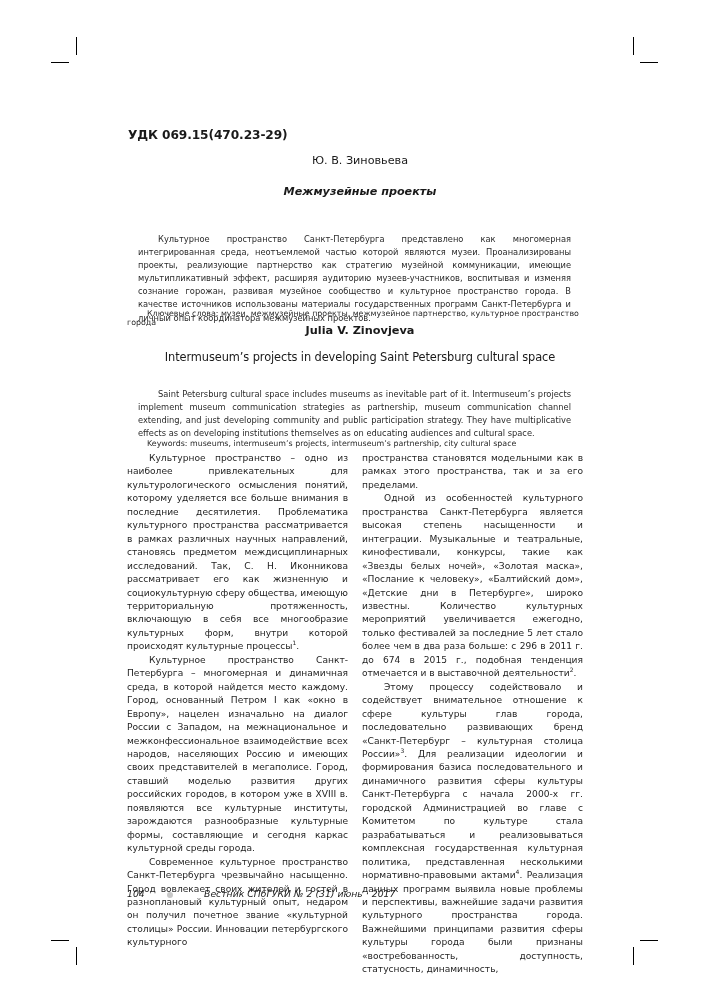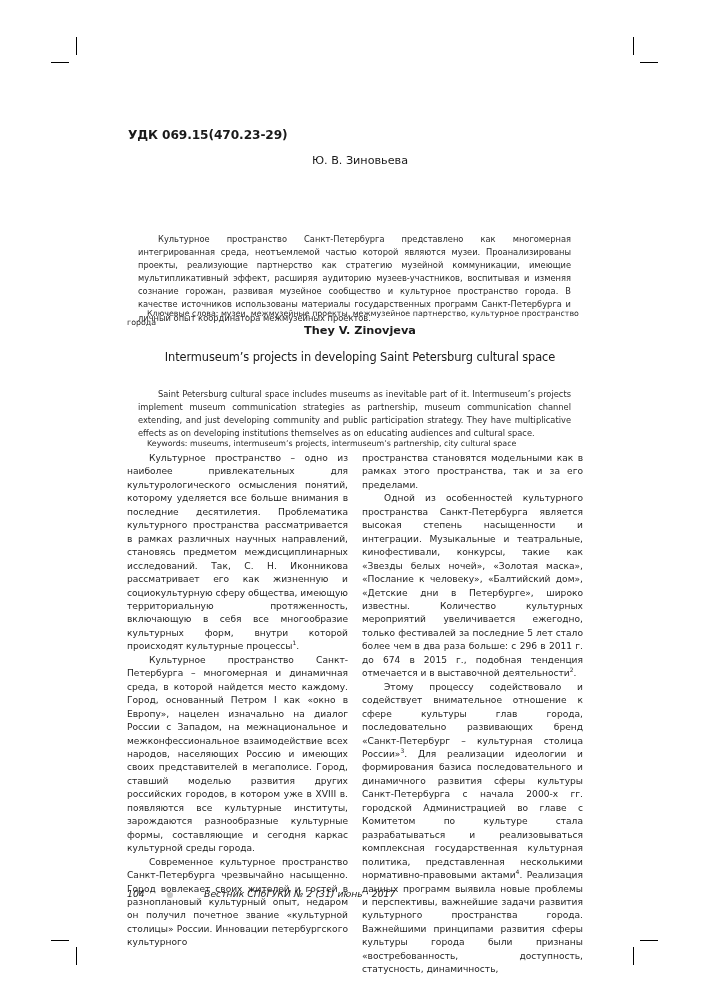--- a/index.html
+++ b/index.html
@@ -42,28 +42,29 @@
 <div class="crop v" style="left:633px; top:37px;"></div>
 <div class="crop h" style="left:640px; top:62px;"></div>
 <div class="crop h" style="left:51px; top:940px;"></div>
 <div class="crop v" style="left:76px; top:947px;"></div>
 <div class="crop h" style="left:640px; top:940px;"></div>
 <div class="crop v" style="left:633px; top:947px;"></div>
 
 <div class="udk">УДК 069.15(470.23-29)</div>
 <div class="author-ru">Ю. В. Зиновьева</div>
 <div class="title-ru">
+  <div>Межмузейные проекты</div>
 </div>
 
 <div class="abstract abstract-ru">
   <p>Культурное пространство Санкт-Петербурга представлено как многомерная интегрированная среда, неотъемлемой частью которой являются музеи. Проанализированы проекты, реализующие партнерство как стратегию музейной коммуникации, имеющие мультипликативный эффект, расширяя аудиторию музеев-участников, воспитывая и изменяя сознание горожан, развивая музейное сообщество и культурное пространство города. В качестве источников использованы материалы государственных программ Санкт-Петербурга и личный опыт координатора межмузейных проектов.</p>
 </div>
 <div class="keywords kw-ru">Ключевые слова: музеи, межмузейные проекты, межмузейное партнерство, культурное пространство города</div>
 
-<div class="author-en">They V. Zinovjeva</div>
+<div class="author-en">Julia V. Zinovjeva</div>
 <div class="title-en">Intermuseum’s projects in developing Saint Petersburg cultural space</div>
 <div class="abstract abstract-en">
   <p>Saint Petersburg cultural space includes museums as inevitable part of it. Intermuseum’s projects implement museum communication strategies as partnership, museum communication channel extending, and just developing community and public participation strategy. They have multiplicative effects as on developing institutions themselves as on educating audiences and cultural space.</p>
 </div>
 <div class="keywords kw-en">Keywords: museums, intermuseum’s projects, intermuseum’s partnership, city cultural space</div>
 
 <div class="col col-left">
   <p><span>Культурное пространство – одно из наиболее привлекательных для культурологического осмысления понятий, которому уделяется все больше внимания в последние десятилетия. Проблематика культурного пространства рассматривается в рамках различных научных направлений, становясь предметом междисциплинарных исследований. Так, С. Н. Иконникова рассматривает его как жизненную и социокультурную сферу общества, имеющую территориальную протяженность, включающую в себя все многообразие культурных форм, внутри которой происходят культурные процессы</span><sup>1</sup><span>.</span></p>
   <p><span>Культурное пространство Санкт-Петербурга – многомерная и динамичная среда, в которой найдется место каждому. Город, основанный Петром I как «окно в Европу», нацелен изначально на диалог России с Западом, на межнациональное и межконфессиональное взаимодействие всех народов, населяющих Россию и имеющих своих представителей в мегаполисе. Город, ставший моделью развития других российских городов, в котором уже в XVIII в. появляются все культурные институты, зарождаются разнообразные культурные формы, составляющие и сегодня каркас культурной среды города.</span></p>
   <p><span>Современное культурное пространство Санкт-Петербурга чрезвычайно насыщенно. Город вовлекает своих жителей и гостей в разноплановый культурный опыт, недаром он получил почетное звание «культурной столицы» России. Инновации петербургского культурного</span></p>

